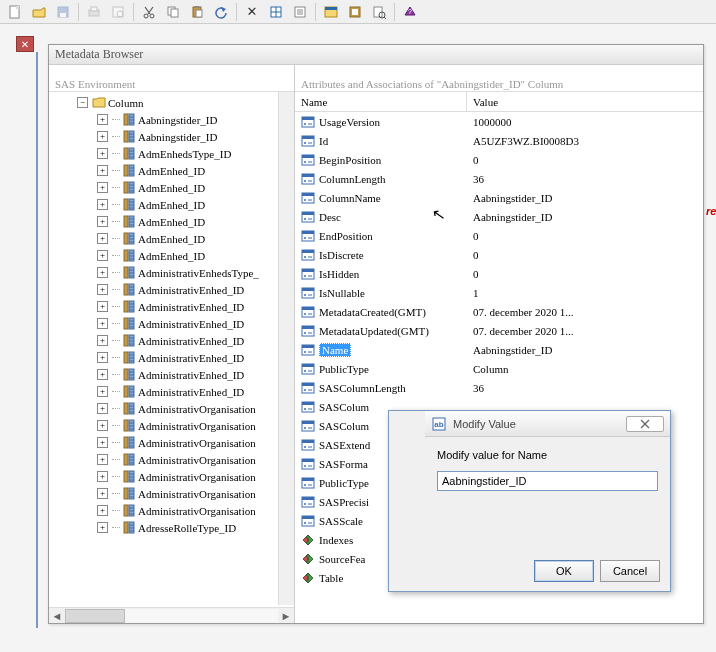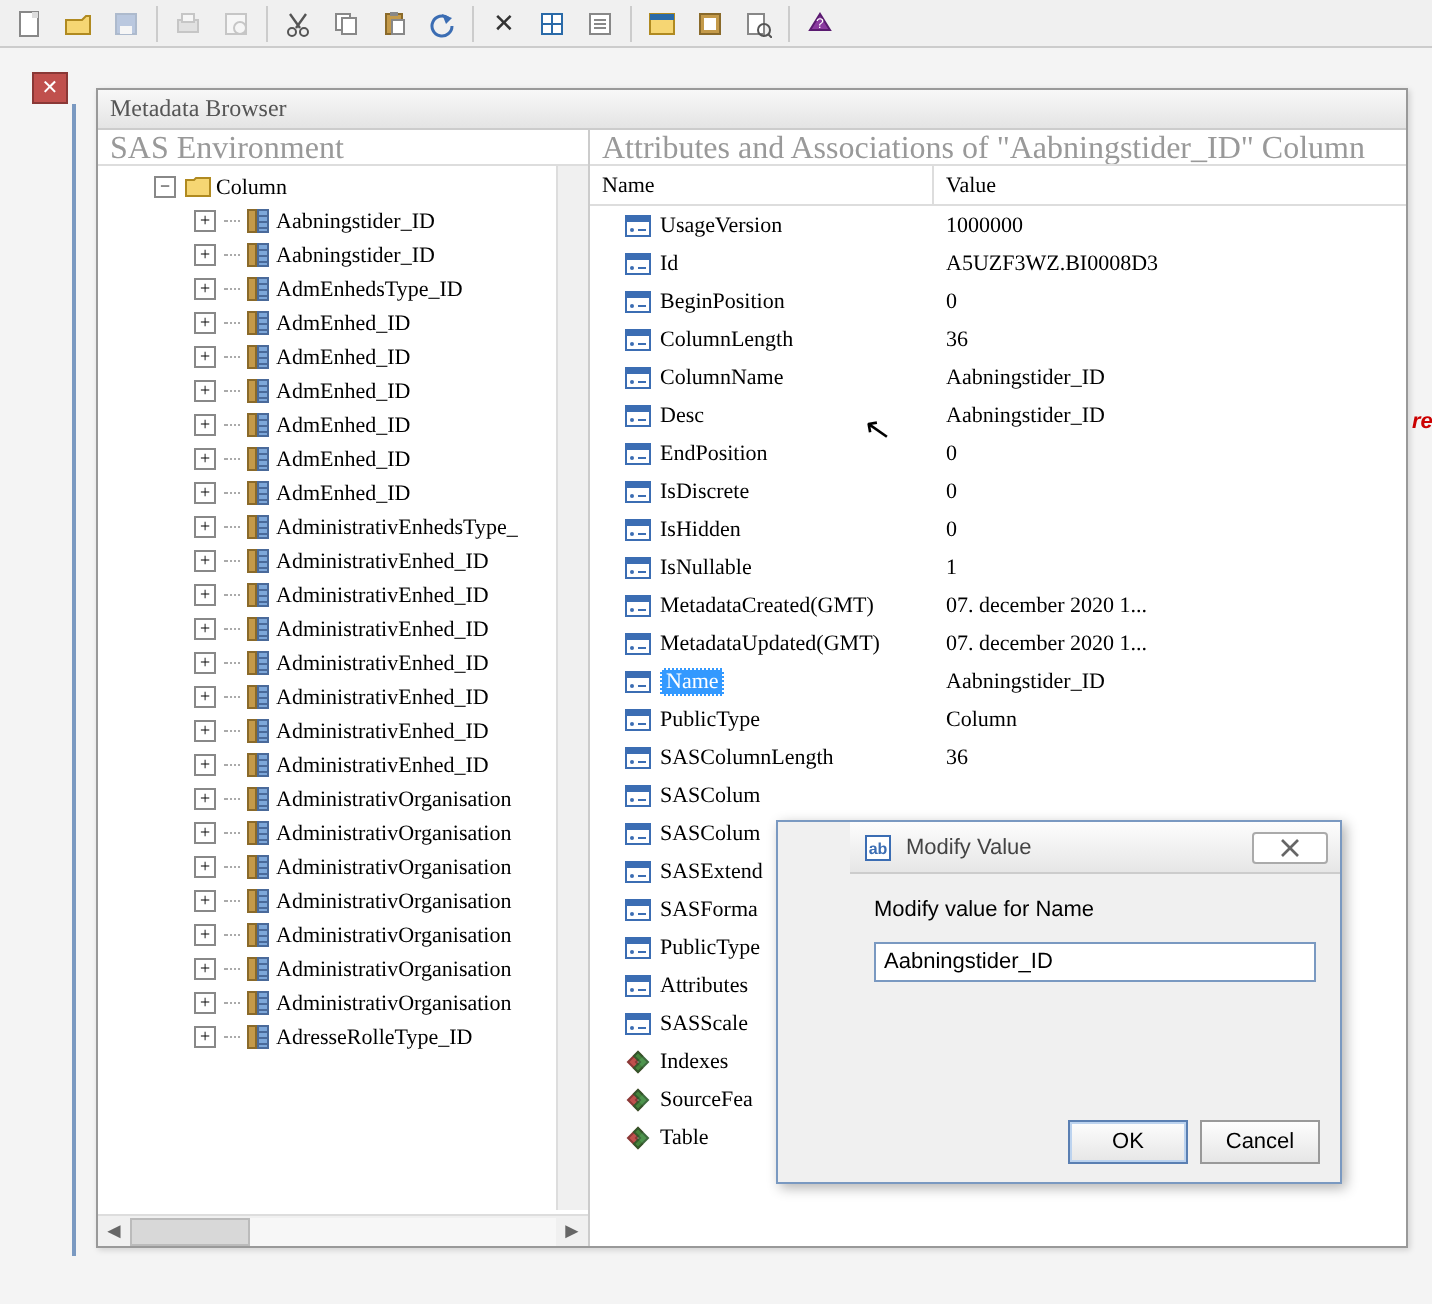--- a/index.html
+++ b/index.html
@@ -59,25 +59,25 @@
     height: 20px;
     background: linear-gradient(#f8f8f8,#e4e4e4);
     border-bottom: 1px solid #ccc;
     padding: 2px 6px;
     color: #555;
     font-size: 12px;
   }
   .mw-body { flex:1; display:flex; overflow:hidden; }
   .mw-panel-header {
     height: 18px;
-    padding: 1px 6px;
+    padding: 13px 6px;
     color: #999;
     background: #fff;
     border-bottom: 1px solid #ddd;
-    font-size: 16px;
+    font-size: 11px;
     white-space: nowrap;
     overflow: hidden;
   }
   .tree-panel {
     width: 246px;
     border-right: 1px solid #ccc;
     display:flex; flex-direction:column;
     overflow:hidden;
   }
   .tree-body {
@@ -120,21 +120,21 @@
     flex:1; display:flex; flex-direction:column; position:relative;
   }
   .attr-head {
     display:flex; height:20px; border-bottom:1px solid #ddd;
     background:#fff; align-items:center;
   }
   .attr-head .h1 { width:172px; padding-left:6px; color:#000; border-right:1px solid #ddd; height:100%; display:flex;align-items:center;}
   .attr-head .h2 { flex:1; padding-left:6px; color:#000; }
   .attr-rows { flex:1; overflow:hidden;}
   .attr-row { height:19px; display:flex; align-items:center; }
-  .attr-row .n { width:172px; padding-left:17px; display:flex; align-items:center; gap:4px; white-space:nowrap;overflow:hidden;}
+  .attr-row .n { width:172px; padding-left:6px; display:flex; align-items:center; gap:4px; white-space:nowrap;overflow:hidden;}
   .attr-row .v { flex:1; padding-left:6px; white-space:nowrap; overflow:hidden;}
   .attr-row.sel .n-text { background:#3399ff; color:#fff; padding:0 2px; border:1px dotted #fff;}
   .propicon {
     width:14px;height:14px;display:inline-flex;align-items:center;justify-content:center;
   }
   .modify-dialog {
     position:absolute;
     left: 388px; top: 410px;
     width: 283px; height: 182px;
     background: #f0f0f0;
@@ -973,21 +973,21 @@
           <div class="attr-row">
             <div class="n">
               <span class="propicon">
                 <svg width="14" height="14">
                   <rect x="1" y="2" width="12" height="10" fill="#fff" stroke="#3b6db3"></rect>
                   <rect x="1" y="2" width="12" height="3" fill="#3b6db3"></rect>
                   <circle cx="4" cy="9" r="1" fill="#3b6db3"></circle>
                   <line x1="7" y1="9" x2="11" y2="9" stroke="#3b6db3"></line>
                 </svg>
               </span>
-              <span class="n-text">Attributes</span>
+              <span class="n-text">SASPrecisi</span>
             </div>
             <div class="v"></div>
           </div>
           <div class="attr-row">
             <div class="n">
               <span class="propicon">
                 <svg width="14" height="14">
                   <rect x="1" y="2" width="12" height="10" fill="#fff" stroke="#3b6db3"></rect>
                   <rect x="1" y="2" width="12" height="3" fill="#3b6db3"></rect>
                   <circle cx="4" cy="9" r="1" fill="#3b6db3"></circle>

